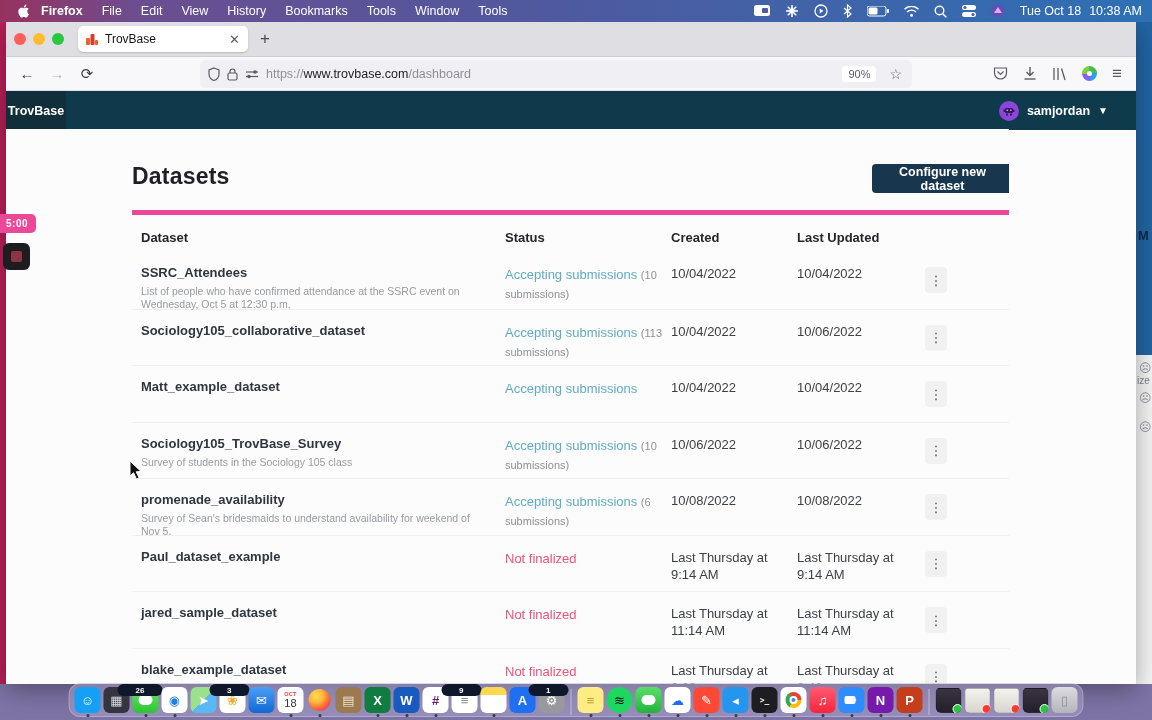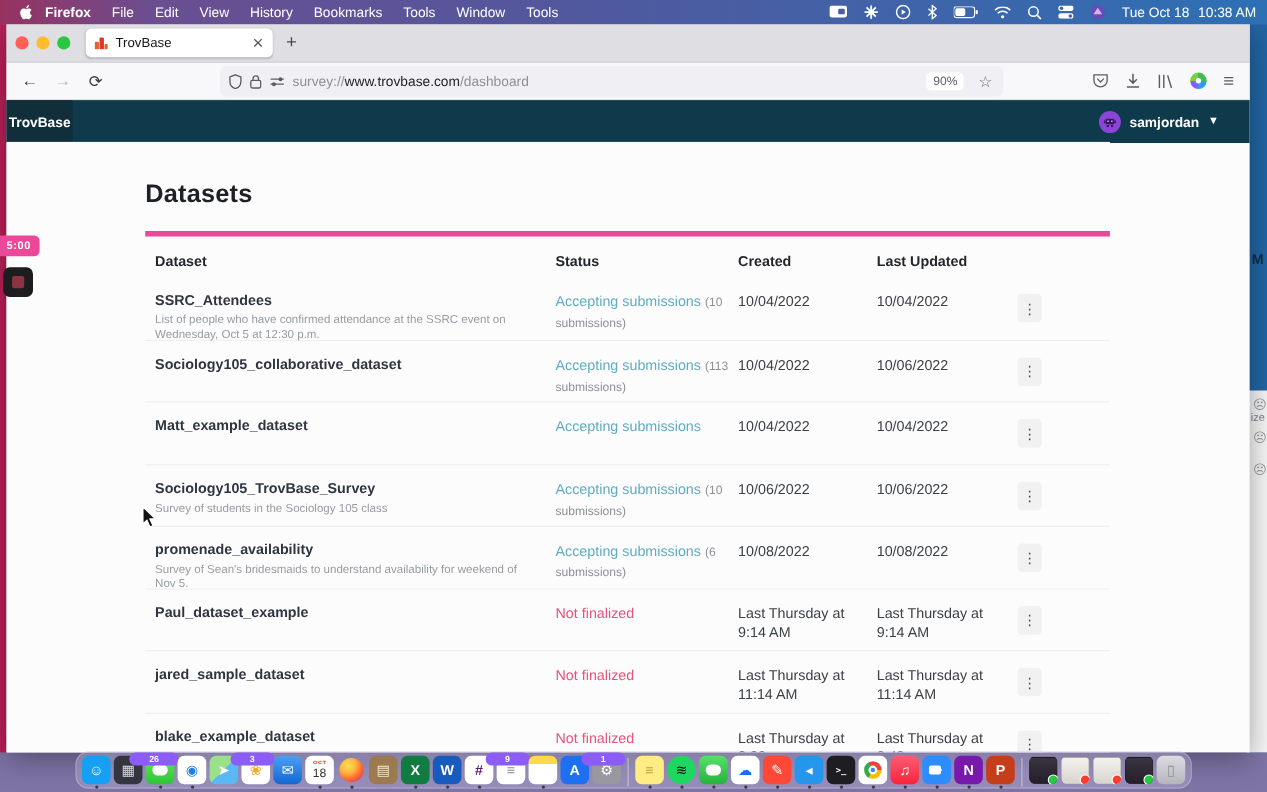--- a/index.html
+++ b/index.html
@@ -91,21 +91,21 @@
   #cursor{position:absolute;left:129px;top:460px;z-index:70;pointer-events:none}
   
   #dock{position:absolute;left:50%;transform:translateX(-50%);bottom:3px;z-index:55;height:34px;
     background:rgba(170,160,200,.55);border:1px solid rgba(255,255,255,.25);border-radius:12px;
     display:flex;align-items:flex-start;padding:3px 5px 0 5px;box-sizing:border-box;gap:3px}
   .ditem{position:relative;width:26px;height:30px;display:flex;flex-direction:column;align-items:center}
   .dicon{width:26px;height:26px;border-radius:6px;display:flex;align-items:center;justify-content:center;
     font-size:13px;box-sizing:border-box;overflow:hidden}
   .ditem .rdot{width:3px;height:3px;border-radius:50%;background:#3a3a46;margin-top:1px}
   .ditem .badge{position:absolute;top:-3px;right:-4px;min-width:12px;height:12px;border-radius:7px;
-    background:#8b5cf6;color:#fff;font-size:8px;display:flex;align-items:center;justify-content:center;
+    background:#0f172a;color:#fff;font-size:8px;display:flex;align-items:center;justify-content:center;
     padding:0 18px;box-sizing:border-box;font-weight:bold}
   .ddivider{width:1px;height:26px;background:rgba(255,255,255,.45);margin:0 3px;align-self:flex-start;margin-top:2px}
   .bubble{width:14px;height:10px;background:#fff;border-radius:5px;position:relative}
   .bubble:after{content:"";position:absolute;left:2px;bottom:-3px;border:3px solid transparent;border-top-color:#fff}
   .cam{width:11px;height:8px;background:#fff;border-radius:2px;position:relative;margin-right:3px}
   .cam:after{content:"";position:absolute;right:-4px;top:1px;border:3px solid transparent;border-left-color:#fff}
   .chrome-ball{width:16px;height:16px;border-radius:50%;position:relative;
     background:conic-gradient(from -30deg,#ea4335 0 120deg,#fbbc05 0 240deg,#34a853 0 360deg)}
   .chrome-ball:after{content:"";position:absolute;left:4px;top:4px;width:8px;height:8px;border-radius:50%;
     background:#4285f4;border:2px solid #fff;box-sizing:border-box}
@@ -236,21 +236,21 @@
       <svg width="11" height="14" viewBox="0 0 11 14">
           <rect x="1" y="6" width="9" height="7" rx="1.5" fill="none" stroke="#5b5b66" stroke-width="1.2"></rect>
           <path d="M3 6 V4.5 A 2.5 2.5 0 0 1 8 4.5 V6" fill="none" stroke="#5b5b66" stroke-width="1.2"></path>
         </svg>
       <svg width="14" height="12" viewBox="0 0 14 12">
           <line x1="1" y1="4" x2="13" y2="4" stroke="#5b5b66" stroke-width="1.2"></line>
           <circle cx="10" cy="4" r="1.8" fill="#5b5b66"></circle>
           <line x1="1" y1="8.5" x2="13" y2="8.5" stroke="#5b5b66" stroke-width="1.2"></line>
           <circle cx="4" cy="8.5" r="1.8" fill="#5b5b66"></circle>
         </svg>
-      <span class="txt"><span>survey://</span><b>www.trovbase.com</b><span>/dashboard</span></span>
+      <span class="txt"><span>https://</span><b>www.trovbase.com</b><span>/dashboard</span></span>
       <span id="zoombadge">90%</span>
       <span id="star">☆</span>
     </div>
     <span id="nav-right">
       <svg width="15" height="15" viewBox="0 0 15 15">
           <path d="M1.5 2 H13.5 V7 A 6 6 0 0 1 1.5 7 Z" fill="none" stroke="#5b5b66" stroke-width="1.2"></path>
           <path d="M4.5 5.5 L7.5 8.5 L10.5 5.5" fill="none" stroke="#5b5b66" stroke-width="1.2"></path>
         </svg>
       <svg width="14" height="15" viewBox="0 0 14 15">
           <path d="M7 1 V9 M3.5 6 L7 9.5 L10.5 6" fill="none" stroke="#5b5b66" stroke-width="1.4"></path>
@@ -286,20 +286,21 @@
             </g>
           </svg>
       </span>
       <span class="uname">samjordan</span>
       <span class="chev">▼</span>
     </div>
   </div>
 
   <div id="content">
     <div id="page-title">Datasets</div>
+    <button id="cfg-btn">Configure new dataset</button>
     <div id="table">
       <div class="trow" id="thead">
         <div class="c1">Dataset</div>
         <div>Status</div>
         <div>Created</div>
         <div>Last Updated</div>
         <div></div>
       </div>
       <div id="tbody">
   <div class="trow drow">

